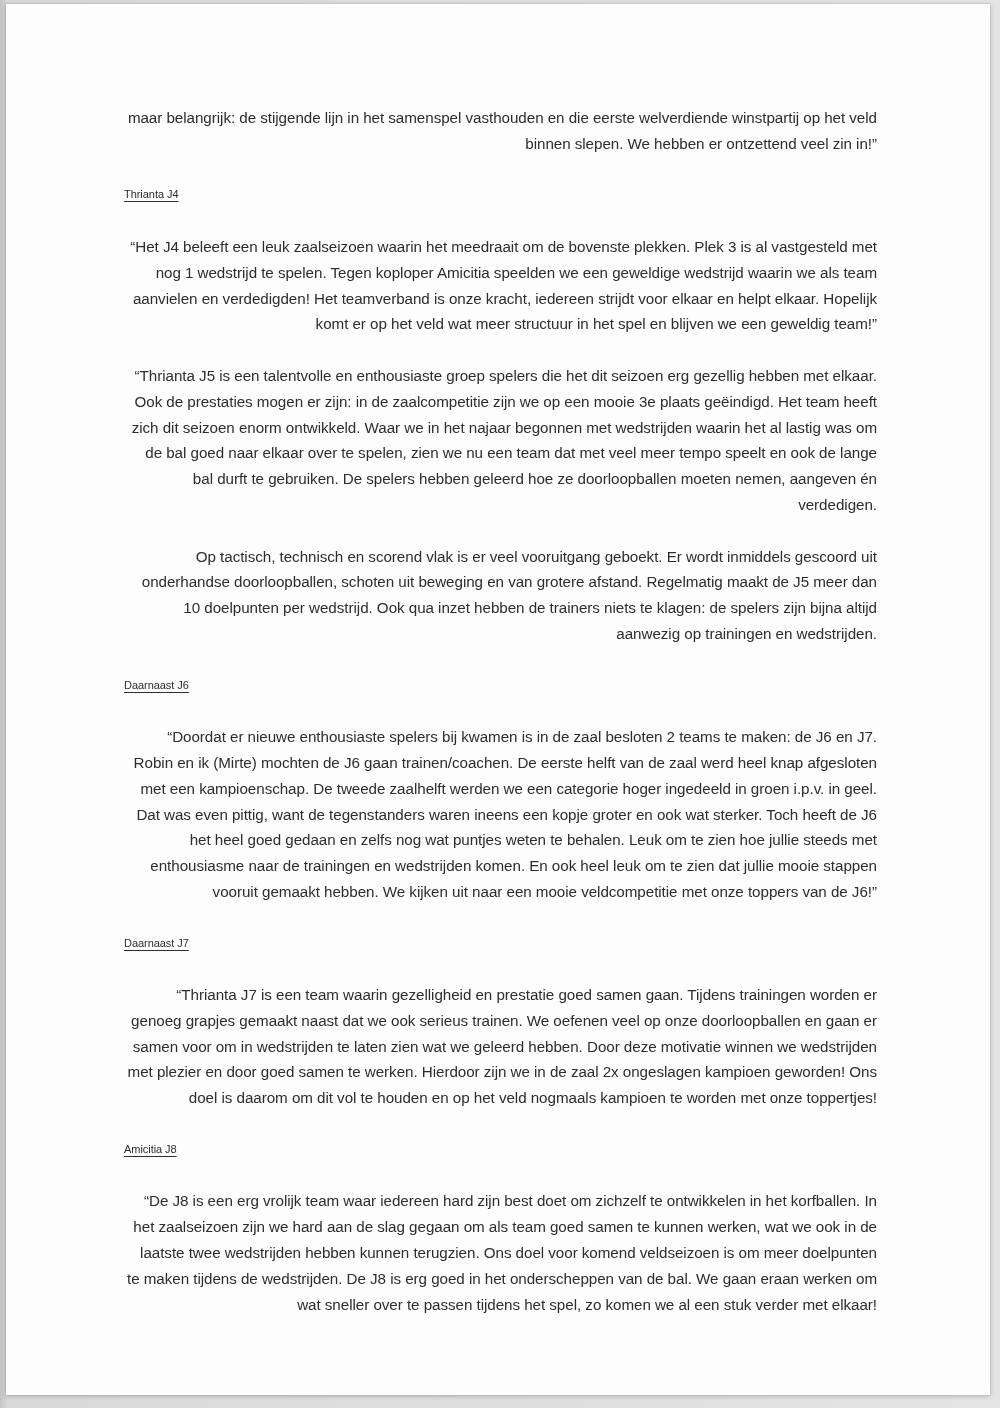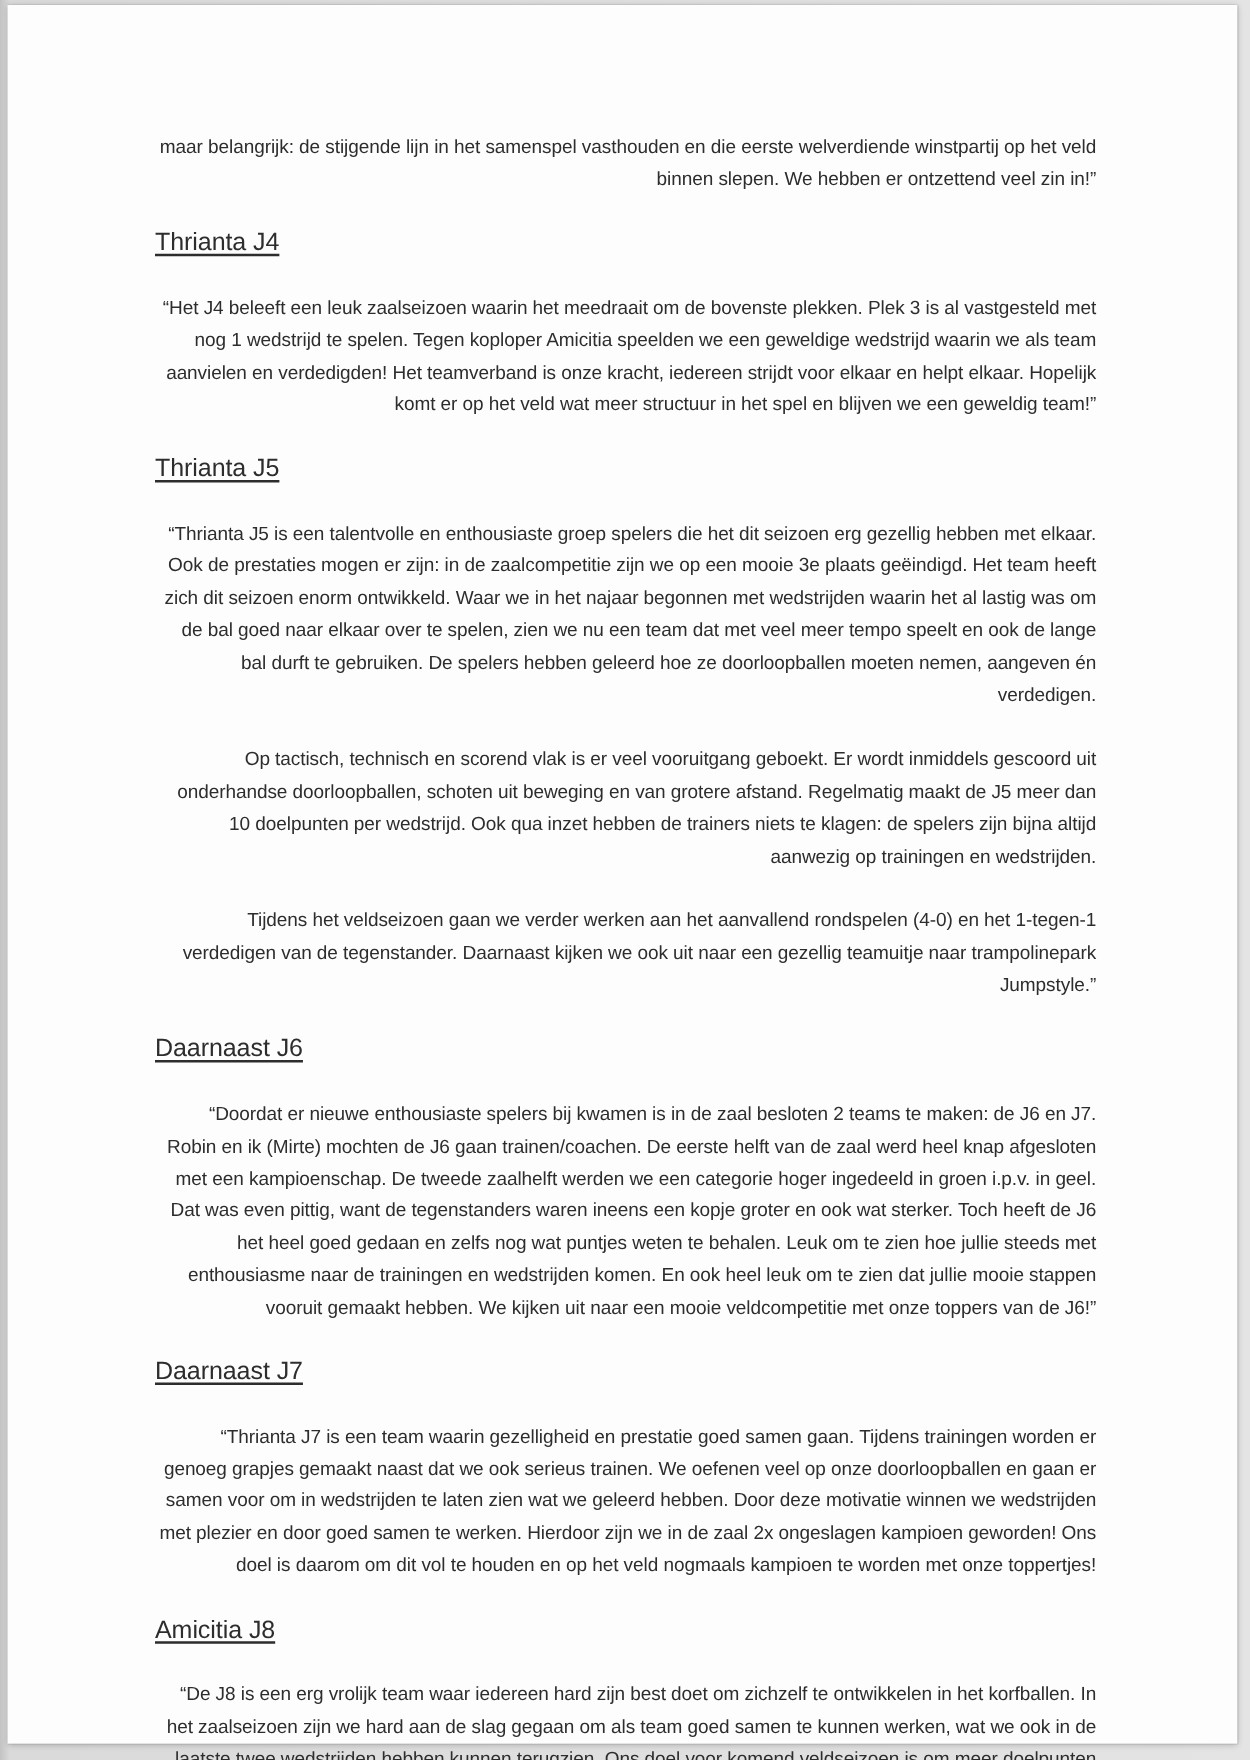--- a/index.html
+++ b/index.html
@@ -34,43 +34,41 @@
     color: #2d2d2d;
     font-size: 15.2px;
     line-height: 25.8px;
     letter-spacing: -0.05px;
   }
   .para {
     margin: 0 0 25.8px 0;
     text-align: right;
   }
   .section-heading {
-    font-size: 20px;
+    font-size: 11px;
     font-weight: 400;
     margin: 0 0 25.8px 0;
     text-decoration: underline;
     text-underline-offset: 3px;
   }
 </style>
 </head>
 <body>
 
 <div class="scan-bg">
   <div class="page">
     <div class="content">
 
       <p class="para">maar belangrijk: de stijgende lijn in het samenspel vasthouden en die eerste welverdiende winstpartij op het veld binnen slepen. We hebben er ontzettend veel zin in!”</p>
 
       <h2 class="section-heading">Thrianta J4</h2>
       <p class="para">“Het J4 beleeft een leuk zaalseizoen waarin het meedraait om de bovenste plekken. Plek 3 is al vastgesteld met nog 1 wedstrijd te spelen. Tegen koploper Amicitia speelden we een geweldige wedstrijd waarin we als team aanvielen en verdedigden! Het teamverband is onze kracht, iedereen strijdt voor elkaar en helpt elkaar. Hopelijk komt er op het veld wat meer structuur in het spel en blijven we een geweldig team!”</p>
 
-      <h2 class="section-heading">Thrianta J5</h2>
       <p class="para">“Thrianta J5 is een talentvolle en enthousiaste groep spelers die het dit seizoen erg gezellig hebben met elkaar. Ook de prestaties mogen er zijn: in de zaalcompetitie zijn we op een mooie 3e plaats geëindigd. Het team heeft zich dit seizoen enorm ontwikkeld. Waar we in het najaar begonnen met wedstrijden waarin het al lastig was om de bal goed naar elkaar over te spelen, zien we nu een team dat met veel meer tempo speelt en ook de lange bal durft te gebruiken. De spelers hebben geleerd hoe ze doorloopballen moeten nemen, aangeven én verdedigen.</p>
       <p class="para">Op tactisch, technisch en scorend vlak is er veel vooruitgang geboekt. Er wordt inmiddels gescoord uit onderhandse doorloopballen, schoten uit beweging en van grotere afstand. Regelmatig maakt de J5 meer dan 10 doelpunten per wedstrijd. Ook qua inzet hebben de trainers niets te klagen: de spelers zijn bijna altijd aanwezig op trainingen en wedstrijden.</p>
-      <p class="para">Tijdens het veldseizoen gaan we verder werken aan het aanvallend rondspelen (4-0) en het 1-tegen-1 verdedigen van de tegenstander. Daarnaast kijken we ook uit naar een gezellig teamuitje naar trampolinepark Jumpstyle.”</p>
 
       <h2 class="section-heading">Daarnaast J6</h2>
       <p class="para">“Doordat er nieuwe enthousiaste spelers bij kwamen is in de zaal besloten 2 teams te maken: de J6 en J7. Robin en ik (Mirte) mochten de J6 gaan trainen/coachen. De eerste helft van de zaal werd heel knap afgesloten met een kampioenschap. De tweede zaalhelft werden we een categorie hoger ingedeeld in groen i.p.v. in geel. Dat was even pittig, want de tegenstanders waren ineens een kopje groter en ook wat sterker. Toch heeft de J6 het heel goed gedaan en zelfs nog wat puntjes weten te behalen. Leuk om te zien hoe jullie steeds met enthousiasme naar de trainingen en wedstrijden komen. En ook heel leuk om te zien dat jullie mooie stappen vooruit gemaakt hebben. We kijken uit naar een mooie veldcompetitie met onze toppers van de J6!”</p>
 
       <h2 class="section-heading">Daarnaast J7</h2>
       <p class="para">“Thrianta J7 is een team waarin gezelligheid en prestatie goed samen gaan. Tijdens trainingen worden er genoeg grapjes gemaakt naast dat we ook serieus trainen. We oefenen veel op onze doorloopballen en gaan er samen voor om in wedstrijden te laten zien wat we geleerd hebben. Door deze motivatie winnen we wedstrijden met plezier en door goed samen te werken. Hierdoor zijn we in de zaal 2x ongeslagen kampioen geworden! Ons doel is daarom om dit vol te houden en op het veld nogmaals kampioen te worden met onze toppertjes!</p>
 
       <h2 class="section-heading">Amicitia J8</h2>
       <p class="para">“De J8 is een erg vrolijk team waar iedereen hard zijn best doet om zichzelf te ontwikkelen in het korfballen. In het zaalseizoen zijn we hard aan de slag gegaan om als team goed samen te kunnen werken, wat we ook in de laatste twee wedstrijden hebben kunnen terugzien. Ons doel voor komend veldseizoen is om meer doelpunten te maken tijdens de wedstrijden. De J8 is erg goed in het onderscheppen van de bal. We gaan eraan werken om wat sneller over te passen tijdens het spel, zo komen we al een stuk verder met elkaar!</p>
 

